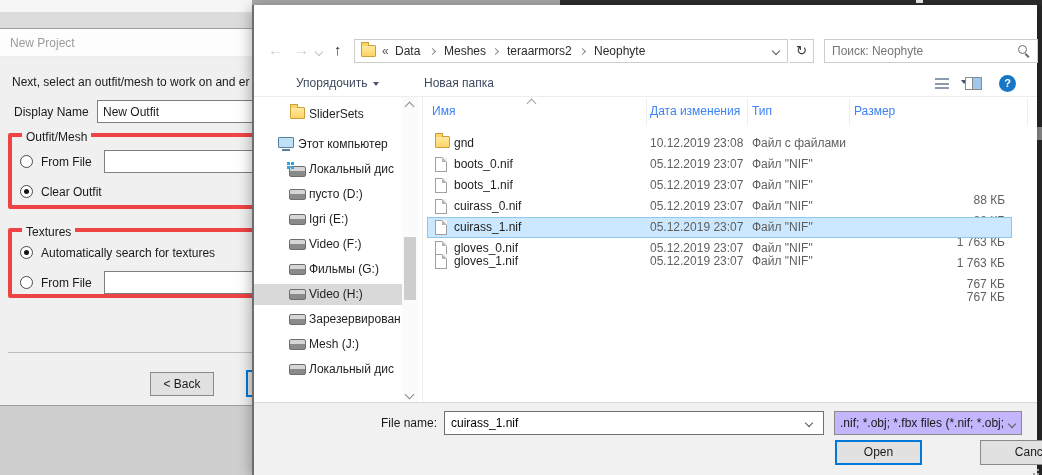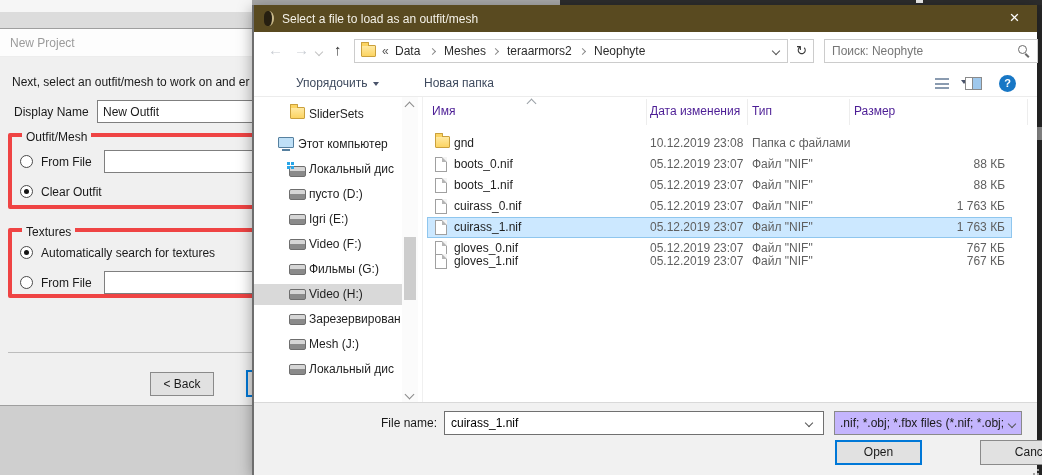--- a/index.html
+++ b/index.html
@@ -79,31 +79,31 @@
   .sb-item.shallow .sb-label { left:44px; max-width:103px; }
   #sb-scroll { position:absolute; left:148px; top:0; width:16px; height:308px; background:#fbfbfb; }
   #sb-thumb { position:absolute; left:2px; top:140px; width:12px; height:63px; background:#cdcdcd; }
   .scroll-chev { position:absolute; left:4px; width:7px; height:7px; border-right:1px solid #8a8a8a; border-bottom:1px solid #8a8a8a; }
   #sb-up { top:6px; transform:rotate(-135deg); }
   #sb-down { top:294px; transform:rotate(45deg); }
   #sb-divider { position:absolute; left:168px; top:0; width:1px; height:308px; background:#f0f0f0; }
 
   
   #list { position:absolute; left:168px; top:0; width:617px; height:308px; }
-  .hdr { position:absolute; top:7px; color:#4c1d95; white-space:nowrap;text-align:right; }
+  .hdr { position:absolute; top:7px; color:#3b82f6; white-space:nowrap;text-align:right; }
   #hdr-caret { position:absolute; left:106px; top:3px; width:7px; height:7px; border-left:1px solid #9aa0a6; border-top:1px solid #9aa0a6; transform:rotate(45deg); }
   .hsep { position:absolute; top:2px; width:1px; height:26px; background:#ededed; }
   .row { position:absolute; left:0; width:600px; height:21px; }
   .rowbg { position:absolute; left:5px; top:0; width:585px; height:21px; }
   .row.sel .rowbg { background:#cce8ff; border:1px solid #8fc6ee; }
   .cell { position:absolute; top:3px; white-space:nowrap; }
   .c-name { left:32px; color:#1e1e1e; }
   .c-date { left:228px; color:#5f5f5f; }
   .c-type { left:330px; color:#5f5f5f; }
-  .c-size { left:432px; width:151px; text-align:right; color:#5f5f5f; }
+  .c-size { left:432px; width:151px; text-align:right; color:#5f5f5f;margin-top:36px; }
   .c-icon { position:absolute; left:13px; top:3px; }
 
   
   .ic-folder { display:inline-block; position:relative; width:15px; height:12px; background:linear-gradient(180deg,#ffe9a2,#fcd462); border:1px solid #caa03c; border-radius:1px; }
   .ic-folder::before { content:""; position:absolute; left:-1px; top:-4px; width:6px; height:3px; background:#fcd462; border:1px solid #caa03c; border-bottom:none; border-radius:1px 1px 0 0; }
   .ic-file { display:inline-block; position:relative; width:12px; height:15px; background:#fff; border:1px solid #a0a0a0; }
   .ic-file::after { content:""; position:absolute; right:-1px; top:-1px; border-style:solid; border-width:0 5px 5px 0; border-color:transparent #f4f4f4 #b5b5b5 transparent; }
   .ic-drive { display:inline-block; position:relative; width:17px; height:11px; background:linear-gradient(180deg,#d6d6d6 0 45%,#8a8a8a 45%); border:1px solid #6e6e6e; border-radius:2px; }
   .ic-drive-sys { display:inline-block; position:relative; width:17px; height:11px; background:linear-gradient(180deg,#d6d6d6 0 45%,#8a8a8a 45%); border:1px solid #6e6e6e; border-radius:2px; }
   .ic-drive-sys::before { content:""; position:absolute; left:-3px; top:-5px; width:3px; height:3px; background:#2aa6e8; box-shadow:4px 0 #2aa6e8,0 4px #2aa6e8,4px 4px #2aa6e8; }
@@ -161,25 +161,20 @@
     <span class="rlabel" style="left:29px;top:44px">From File</span>
     <input class="np-input" style="left: 92px; top: 39px; width: 220px;" value="">
   </div>
 
   <div id="np-divider"></div>
   <div class="btn" id="np-back">&lt; Back</div>
   <div class="abs" id="np-next-sliver"></div>
 </div>
 
 <div class="abs" id="fd">
-  <div id="fd-titlebar">
-    <span id="fd-appicon"></span>
-    <span id="fd-title">Select a file to load as an outfit/mesh</span>
-    <span id="fd-close">×</span>
-  </div>
 
   <div id="fd-addr">
     <span class="navglyph" id="nav-back">←</span>
     <span class="navglyph" id="nav-fwd">→</span>
     <span class="abs" id="nav-chev"></span>
     <span class="navglyph" id="nav-up">↑</span>
 
     <div id="addr-box">
       <span class="ic-folder" id="addr-folder"></span>
       <span id="addr-prefix">«</span>
@@ -266,21 +261,21 @@
       <span class="hdr" style="left:10px">Имя</span>
       <span id="hdr-caret"></span>
       <span class="hdr" style="left:228px">Дата изменения</span>
       <span class="hdr" style="left:330px">Тип</span>
       <span class="hdr" style="left:432px">Размер</span>
       <span class="hsep" style="left:224px"></span>
       <span class="hsep" style="left:325px"></span>
       <span class="hsep" style="left:427px"></span>
       <span class="hsep" style="left:605px"></span>
 
-      <div class="row" style="top:36px"><span class="rowbg"></span><span class="c-icon ic-folder"></span><span class="cell c-name">gnd</span><span class="cell c-date">10.12.2019 23:08</span><span class="cell c-type">Папка с файлами</span><span class="cell c-size"></span></div>
+      <div class="row" style="top:36px"><span class="rowbg"></span><span class="c-icon ic-folder"></span><span class="cell c-name">gnd</span><span class="cell c-date">10.12.2019 23:08</span><span class="cell c-type">Файл с файлами</span><span class="cell c-size"></span></div>
       <div class="row" style="top:57px"><span class="rowbg"></span><span class="c-icon ic-file"></span><span class="cell c-name">boots_0.nif</span><span class="cell c-date">05.12.2019 23:07</span><span class="cell c-type">Файл "NIF"</span><span class="cell c-size">88 КБ</span></div>
       <div class="row" style="top:78px"><span class="rowbg"></span><span class="c-icon ic-file"></span><span class="cell c-name">boots_1.nif</span><span class="cell c-date">05.12.2019 23:07</span><span class="cell c-type">Файл "NIF"</span><span class="cell c-size">88 КБ</span></div>
       <div class="row" style="top:99px"><span class="rowbg"></span><span class="c-icon ic-file"></span><span class="cell c-name">cuirass_0.nif</span><span class="cell c-date">05.12.2019 23:07</span><span class="cell c-type">Файл "NIF"</span><span class="cell c-size">1 763 КБ</span></div>
       <div class="row sel" style="top:120px"><span class="rowbg"></span><span class="c-icon ic-file"></span><span class="cell c-name">cuirass_1.nif</span><span class="cell c-date">05.12.2019 23:07</span><span class="cell c-type">Файл "NIF"</span><span class="cell c-size">1 763 КБ</span></div>
       <div class="row" style="top:141px"><span class="rowbg"></span><span class="c-icon ic-file"></span><span class="cell c-name">gloves_0.nif</span><span class="cell c-date">05.12.2019 23:07</span><span class="cell c-type">Файл "NIF"</span><span class="cell c-size">767 КБ</span></div>
       <div class="row" style="top:154px"><span class="rowbg"></span><span class="c-icon ic-file"></span><span class="cell c-name">gloves_1.nif</span><span class="cell c-date">05.12.2019 23:07</span><span class="cell c-type">Файл "NIF"</span><span class="cell c-size">767 КБ</span></div>
     </div>
   </div>
 
   <div id="fd-footer">

